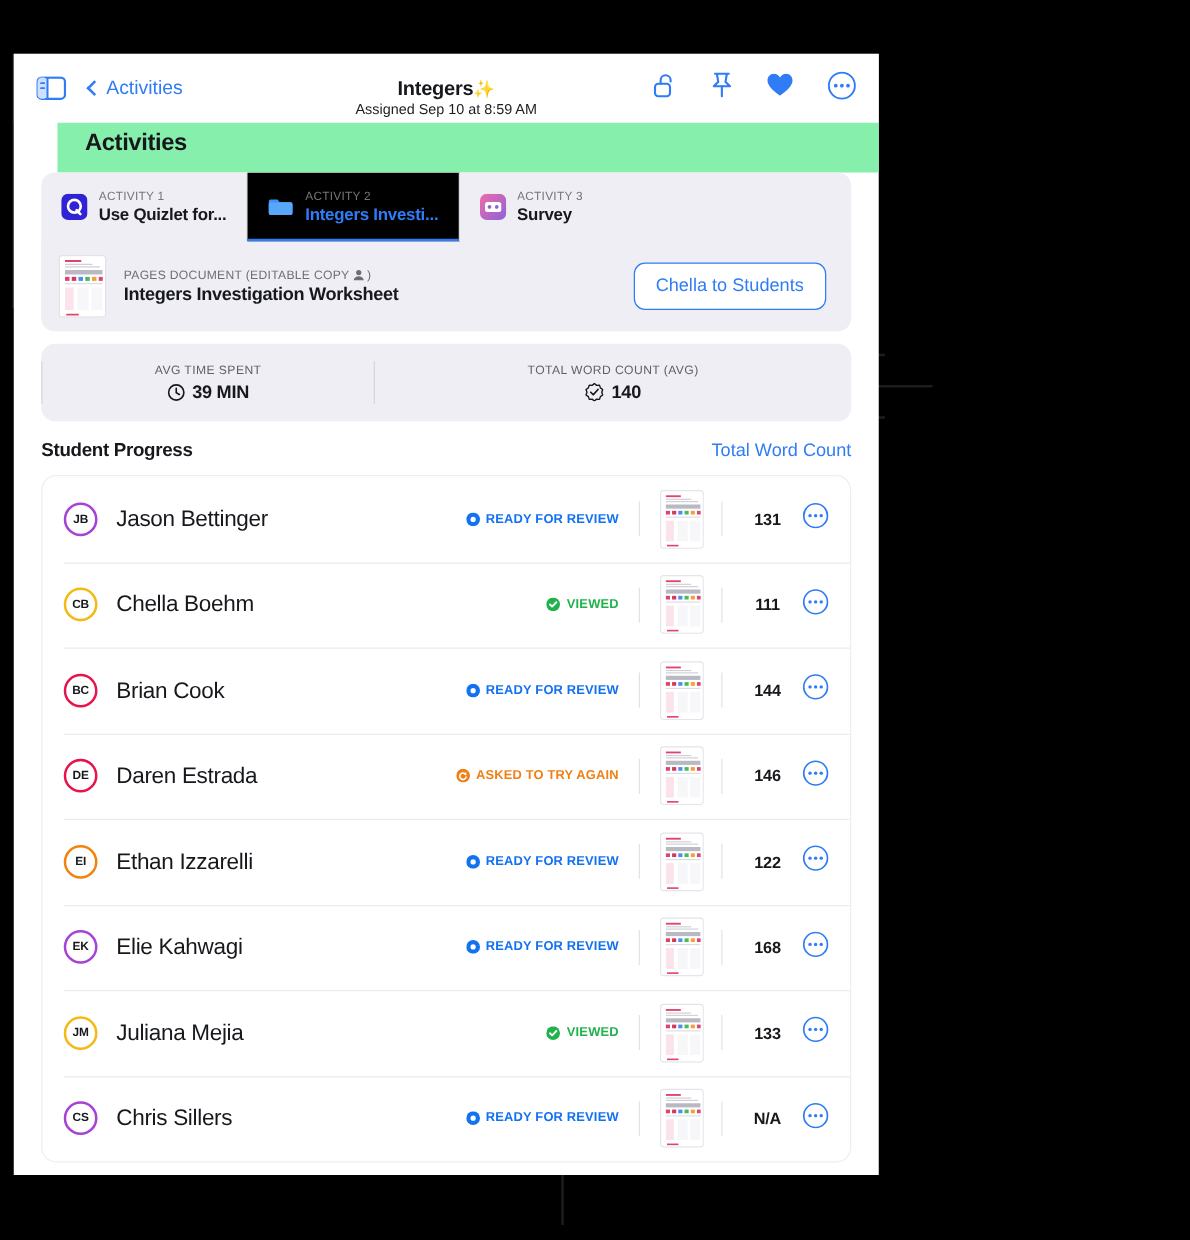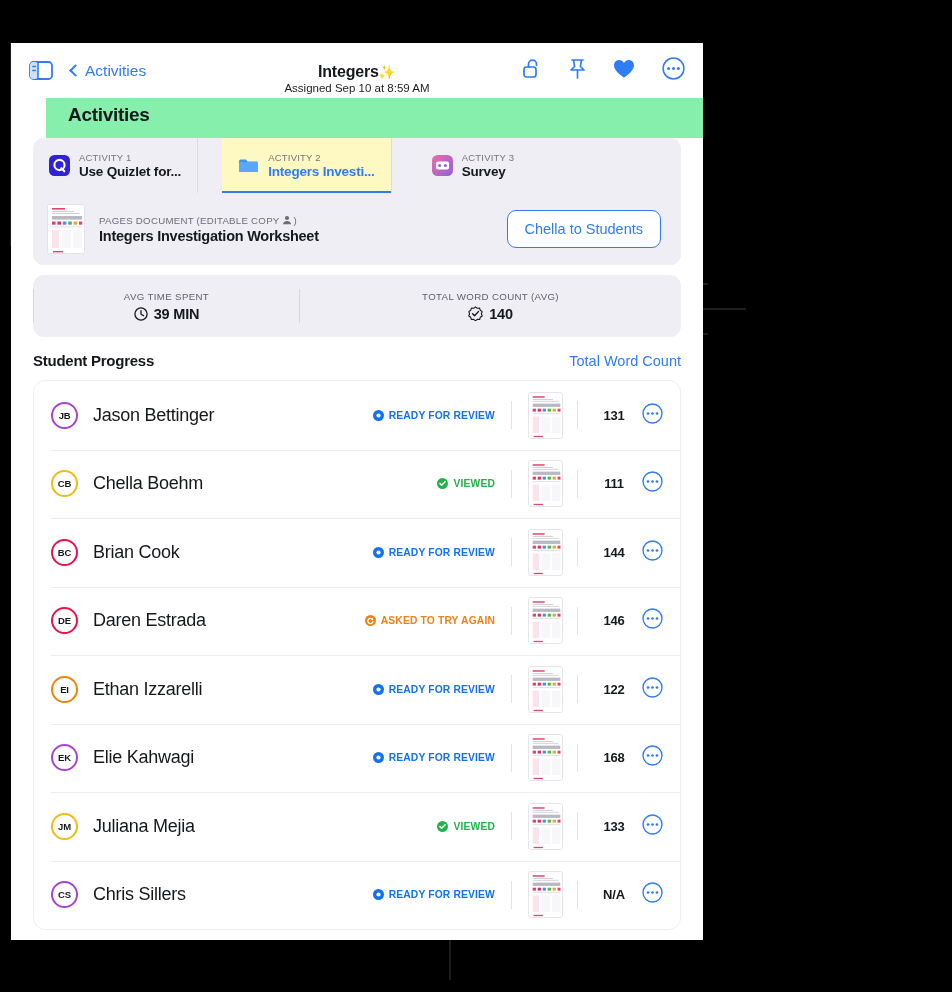--- a/index.html
+++ b/index.html
@@ -65,28 +65,28 @@
     padding: 6px 22px 12px 22px; background: #86efac; margin-left: 35px;
   }
   #activities-head .h {
     font-size: 19px; font-weight: bold; color: #16181c; letter-spacing: -0.3px;
   }
 
   
   #activity-card {
     margin: 0 22px; background: #eeeef4; border-radius: 11px; overflow: hidden;
   }
-  #activity-tabs { display: flex; height: 55px; gap: 24px; }
+  #activity-tabs { display: flex; height: 55px; }
   .act-tab {
     display: flex; align-items: center; gap: 9px;
     padding: 0 16px; cursor: pointer; position: relative;
     border-right: 1px solid #dededf; min-width: 155px;
   }
   .act-tab:last-child { border-right: none; flex: 1; }
-  .act-tab.active { background: #fef9c3; }
+  .act-tab.active { background: #000000; }
   .act-tab.active::after {
     content: ""; position: absolute; left: 0; right: 0; bottom: 0;
     height: 2.5px; background: #2f7cf6;
   }
   .act-ic { width: 21px; height: 21px; flex: 0 0 auto; }
   .act-txt { display: flex; flex-direction: column; gap: 1px; overflow: hidden; }
   .act-kicker { font-size: 9.5px; color: #75757c; letter-spacing: 0.2px; }
   .act-name {
     font-size: 13.5px; font-weight: bold; color: #16181c;
     white-space: nowrap; letter-spacing: -0.2px;

